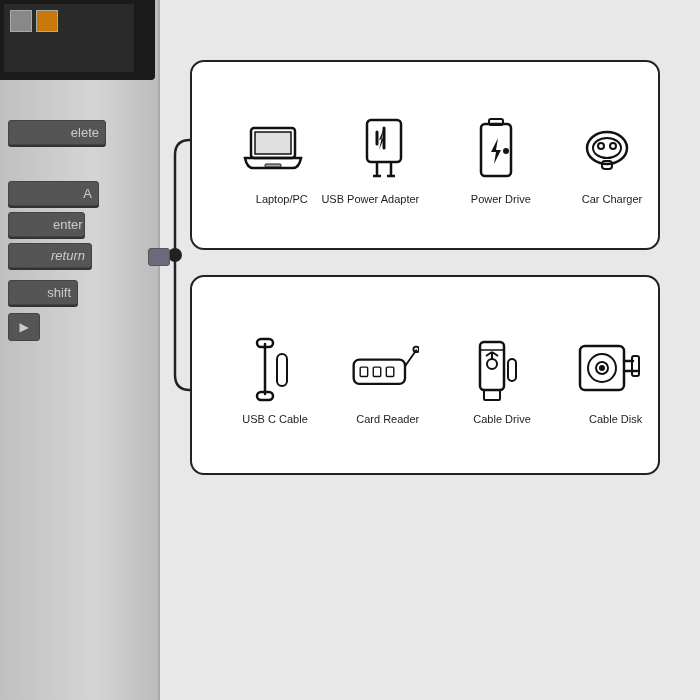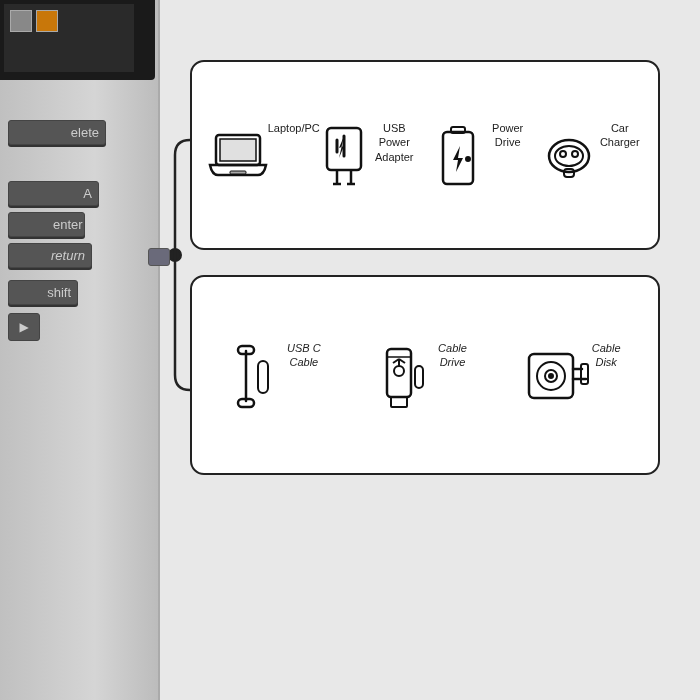--- a/index.html
+++ b/index.html
@@ -107,36 +107,35 @@
       width: 470px;
       height: 190px;
     }
 
     .box-row2 {
       position: absolute;
       top: 215px;
       left: 20px;
       width: 470px;
       height: 200px;
-      font-style: italic;
     }
 
     
     .device-grid {
       display: flex;
       align-items: center;
       justify-content: space-around;
       padding: 20px 10px 10px;
       height: 100%;
     }
 
     .device-item {
       display: flex;
-      flex-direction: row;
-      align-items: flex-start;
+      flex-direction: column;
+      align-items: flex-end;
       width: 100px;
     }
 
     .device-icon {
       width: 70px;
       height: 70px;
       display: flex;
       align-items: center;
       justify-content: center;
       margin-bottom: 8px;
@@ -276,20 +275,36 @@
             <rect x="12" y="5" width="16" height="8" rx="4" fill="none" stroke="#111" stroke-width="2.5"></rect>
 
             <rect x="12" y="58" width="16" height="8" rx="4" fill="none" stroke="#111" stroke-width="2.5"></rect>
 
             <rect x="32" y="20" width="10" height="32" rx="5" fill="none" stroke="#111" stroke-width="2"></rect>
           </svg>
         </div>
         <div class="device-label">USB C Cable</div>
       </div>
 
+      <div class="device-item">
+        <div class="device-icon">
+          <svg viewBox="0 0 75 55" width="75" height="55">
+
+            <rect x="5" y="18" width="55" height="26" rx="6" fill="none" stroke="#111" stroke-width="2.5"></rect>
+
+            <rect x="12" y="26" width="8" height="10" rx="1" fill="none" stroke="#111" stroke-width="1.5"></rect>
+            <rect x="26" y="26" width="8" height="10" rx="1" fill="none" stroke="#111" stroke-width="1.5"></rect>
+            <rect x="40" y="26" width="8" height="10" rx="1" fill="none" stroke="#111" stroke-width="1.5"></rect>
+
+            <line x1="60" y1="25" x2="72" y2="8" stroke="#111" stroke-width="2" stroke-linecap="round"></line>
+            <circle cx="72" cy="7" r="3" fill="none" stroke="#111" stroke-width="2"></circle>
+          </svg>
+        </div>
+        <div class="device-label">Card Reader</div>
+      </div>
 
       <div class="device-item">
         <div class="device-icon">
           <svg viewBox="0 0 55 70" width="55" height="70">
 
             <rect x="12" y="8" width="24" height="48" rx="4" fill="none" stroke="#111" stroke-width="2.5"></rect>
 
             <circle cx="24" cy="30" r="5" fill="none" stroke="#111" stroke-width="2"></circle>
             <line x1="24" y1="25" x2="24" y2="18" stroke="#111" stroke-width="2"></line>
             <line x1="18" y1="22" x2="24" y2="18" stroke="#111" stroke-width="2"></line>

